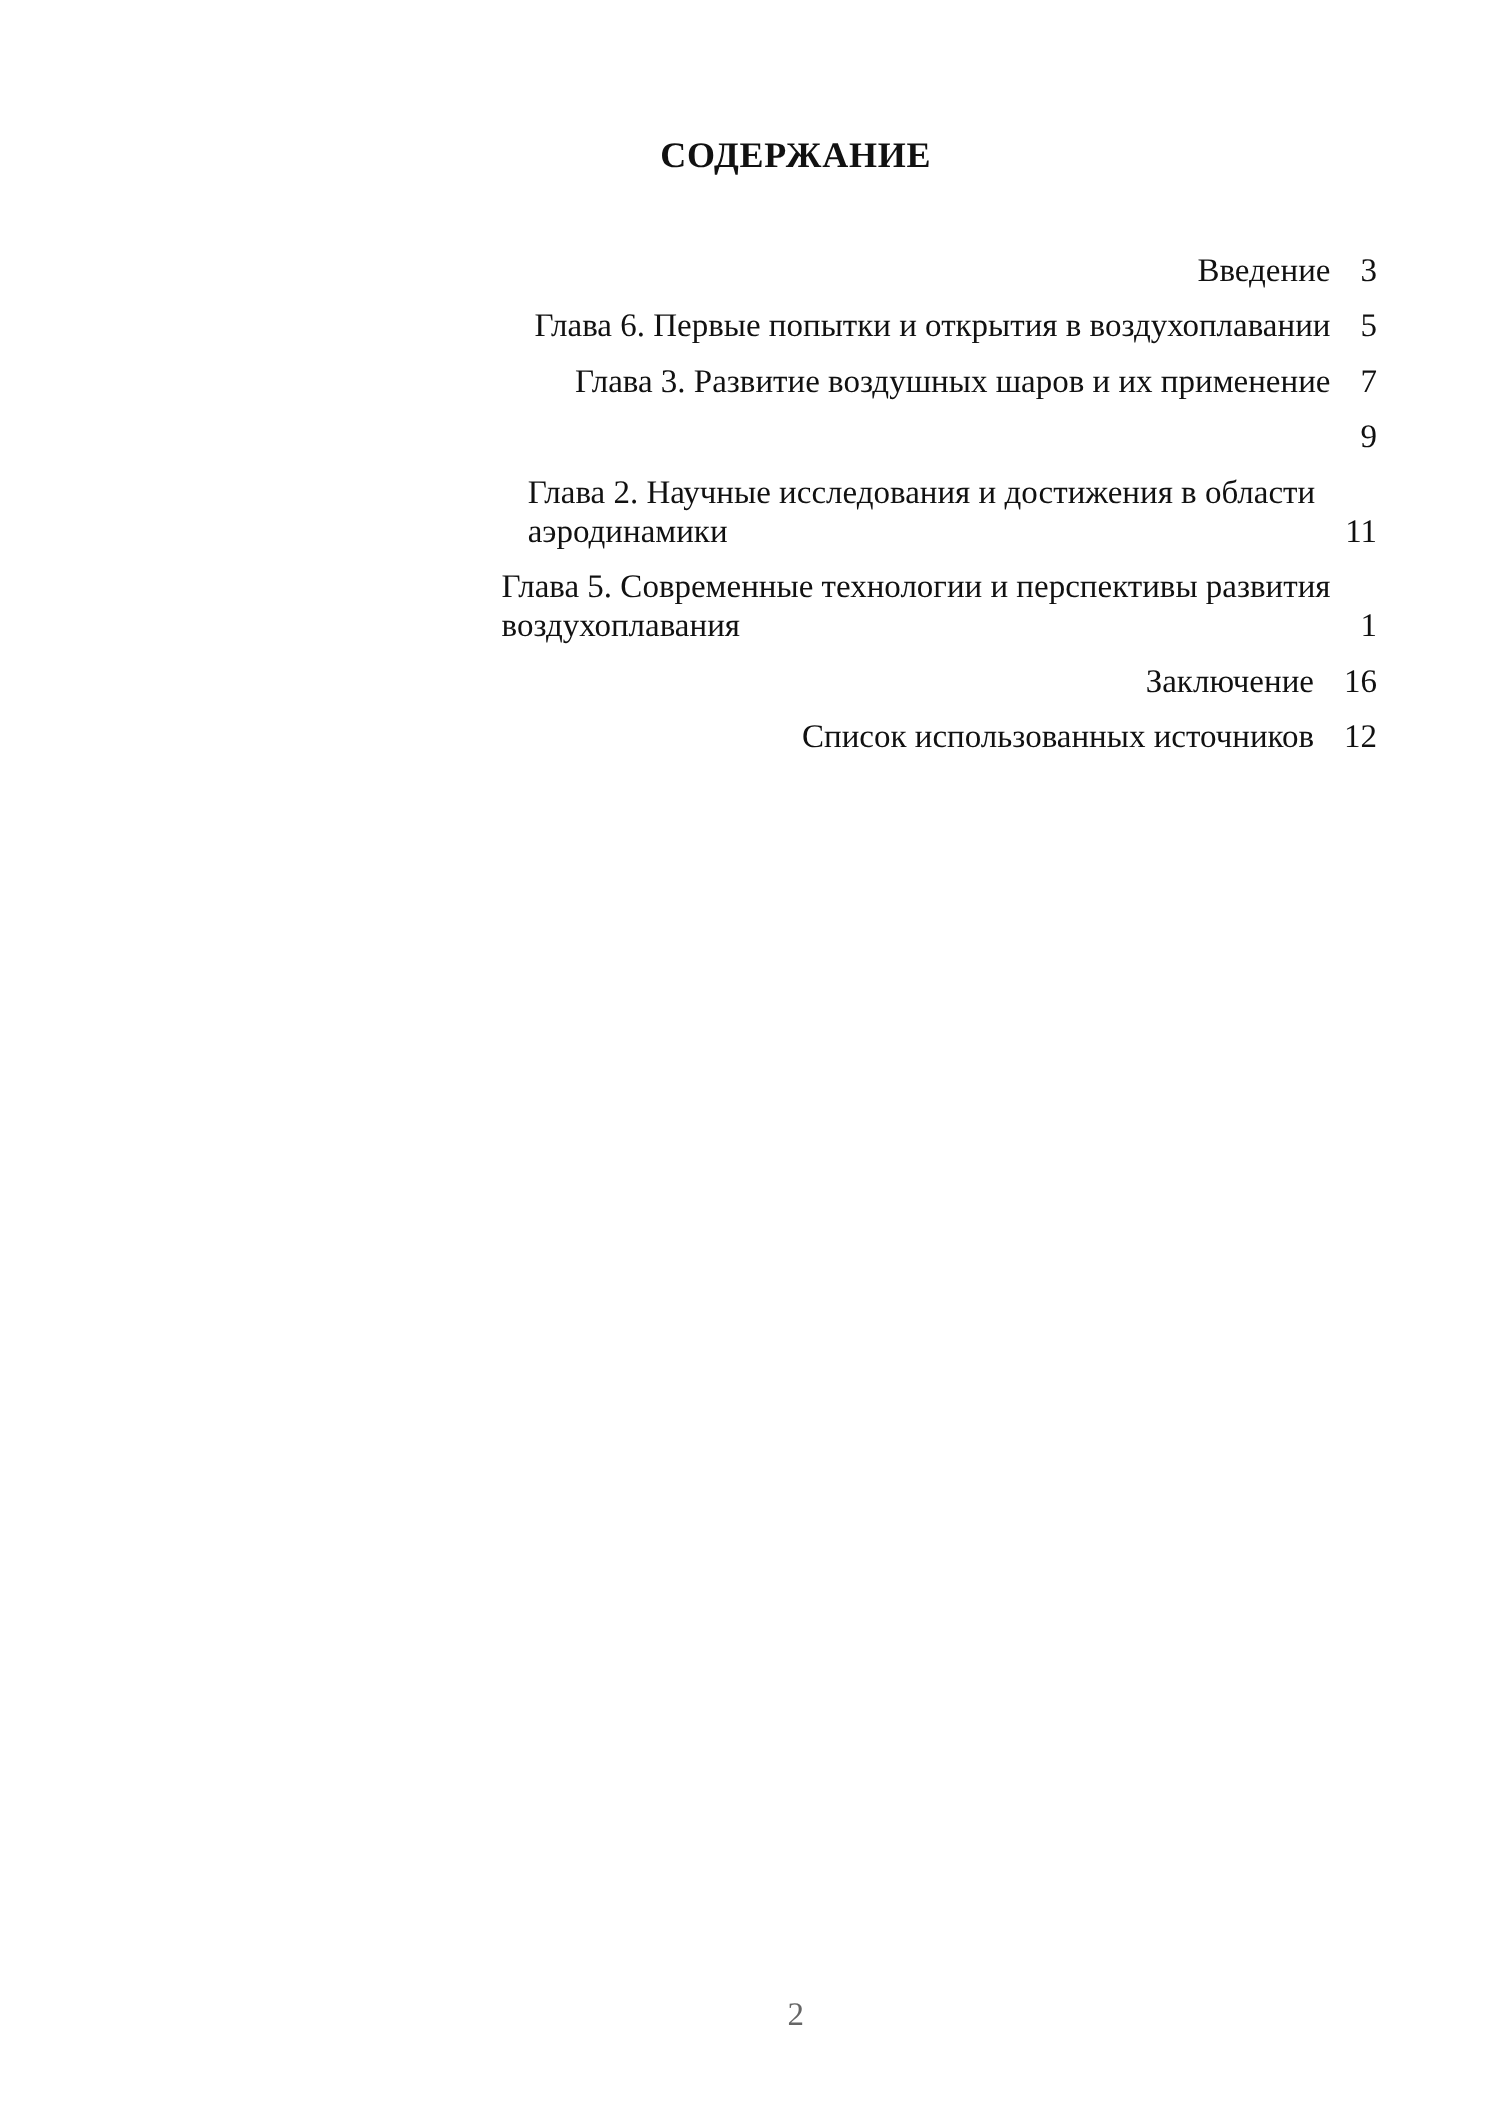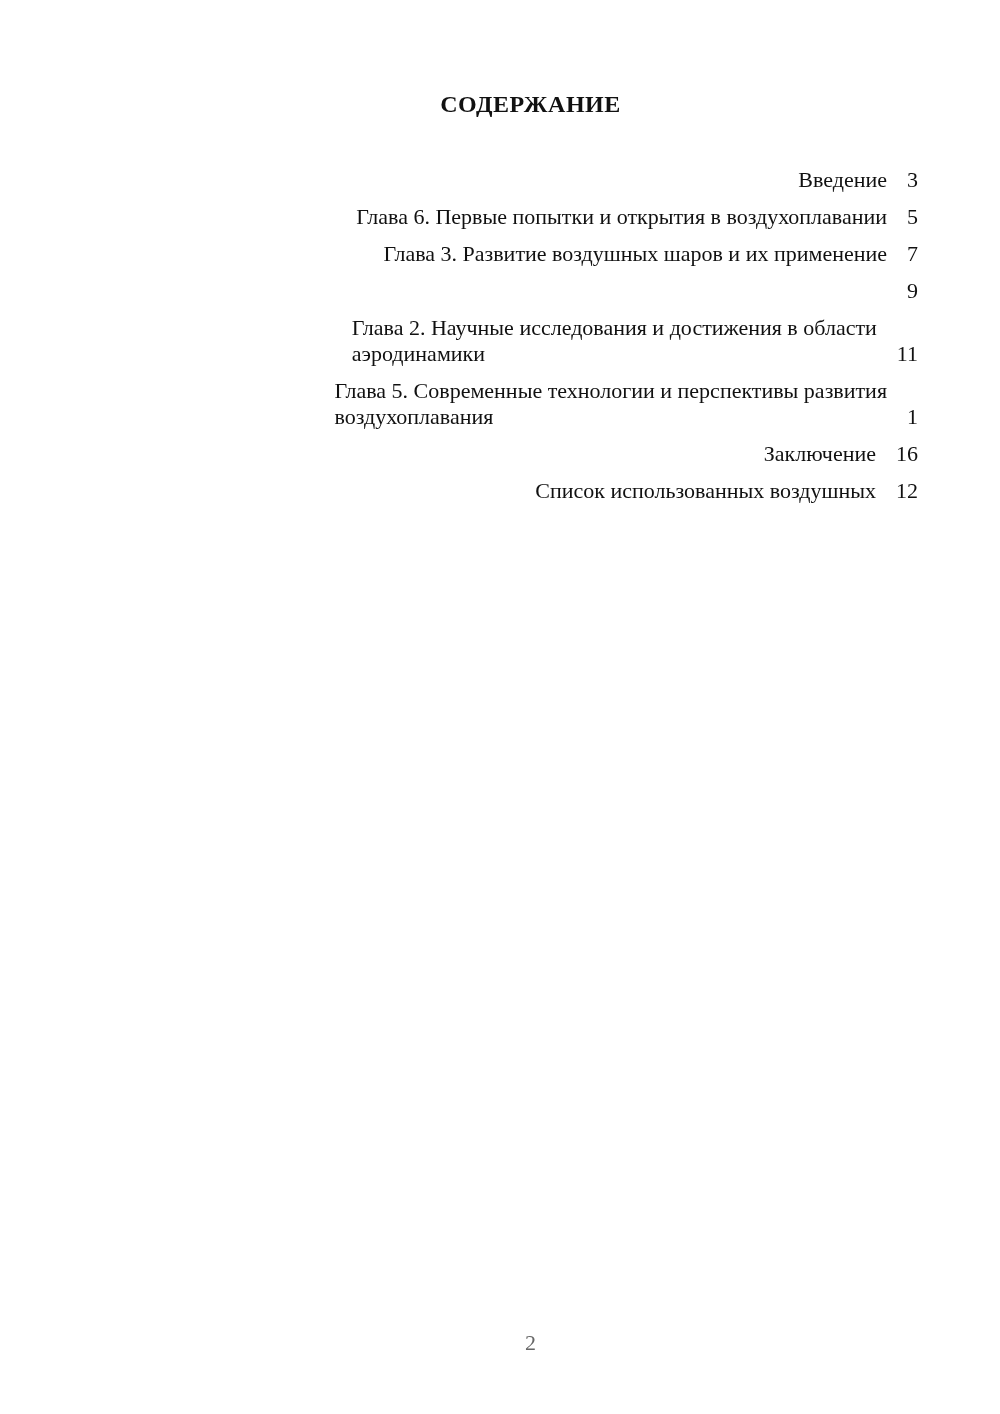--- a/index.html
+++ b/index.html
@@ -98,21 +98,21 @@
 воздухоплавания</span>
         <span class="toc-page">1</span>
       </div>
 
       <div class="toc-row">
         <span class="toc-label">Заключение</span>
         <span class="toc-page">16</span>
       </div>
 
       <div class="toc-row">
-        <span class="toc-label">Список использованных воздушных</span>
+        <span class="toc-label">Список использованных источников</span>
         <span class="toc-page">12</span>
       </div>
 
     </div>
   </div>
 
   <div class="footer-page-number">2</div>
 </div>
 
 </body></html>

